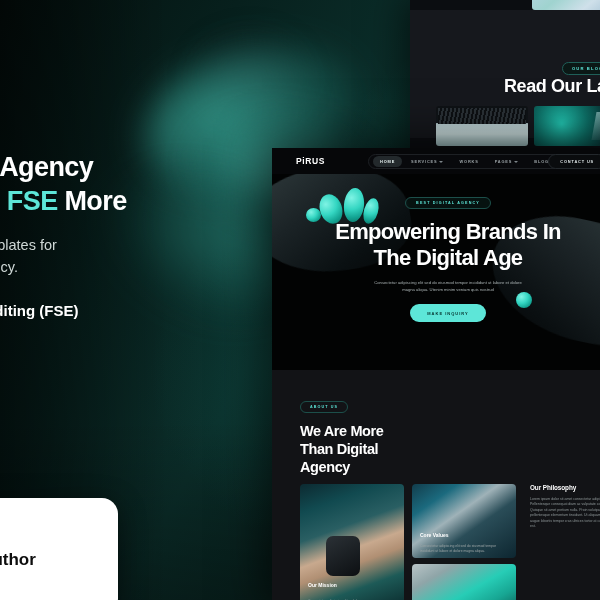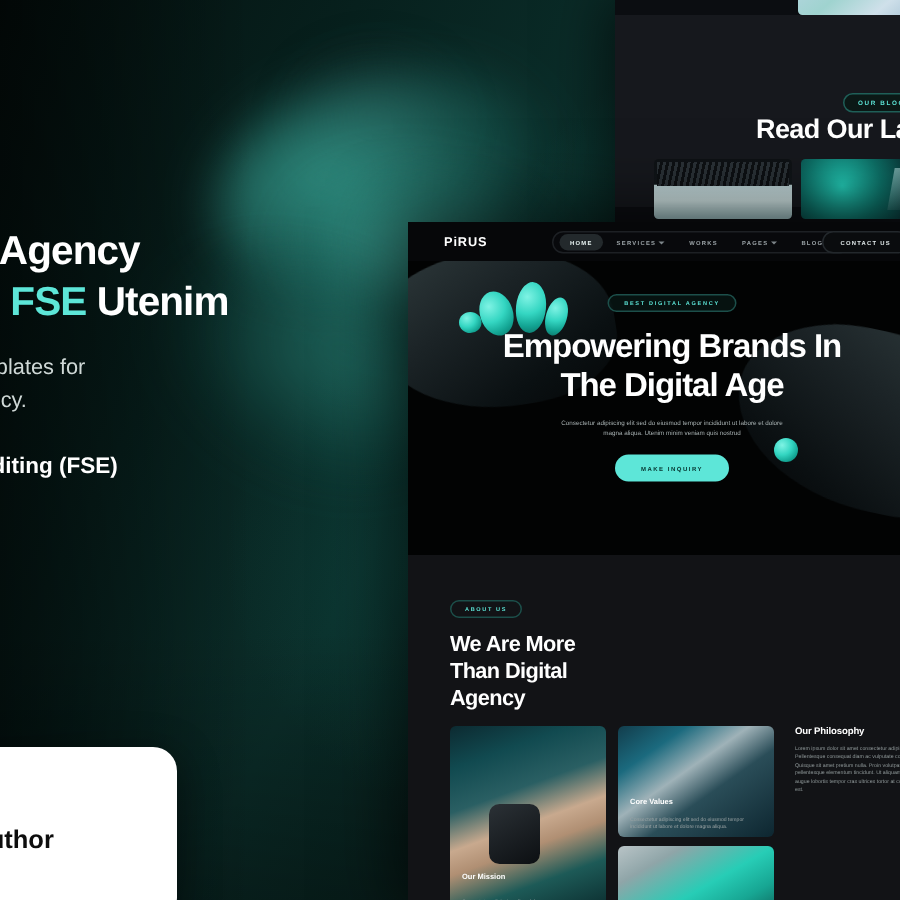--- a/index.html
+++ b/index.html
@@ -228,21 +228,21 @@
     <div class="blob b1"></div>
     <div class="blob b2"></div>
     <div class="blob b3"></div>
     <div class="vign"></div>
   </div>
 
   <div class="promo-copy">
     <div class="promo-h1">
       <div>...ital Agency</div>
       <div>
-        <span>...ess </span><span class="accent">FSE</span><span> Utenim</span>
+        <span>...ess </span><span class="accent">FSE</span><span> More</span>
       </div>
     </div>
     <div class="promo-sub">
       <div>...ern templates for</div>
       <div>...tal Agency.</div>
     </div>
     <div class="promo-feature">... Site Editing (FSE)</div>
   </div>
 
   <div class="mock-bg">

